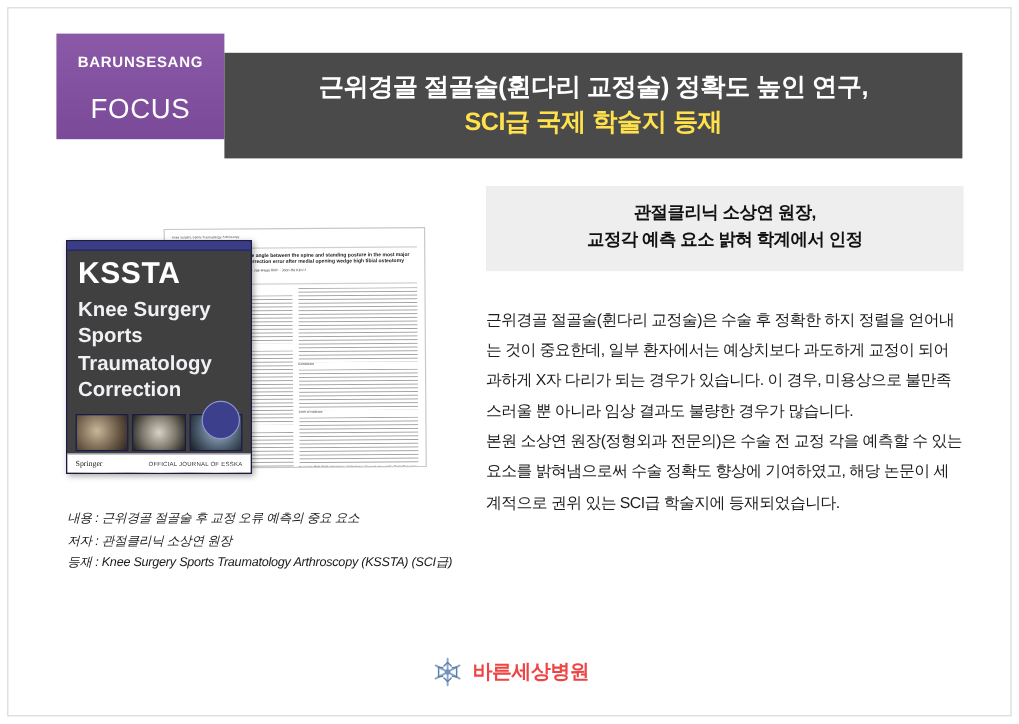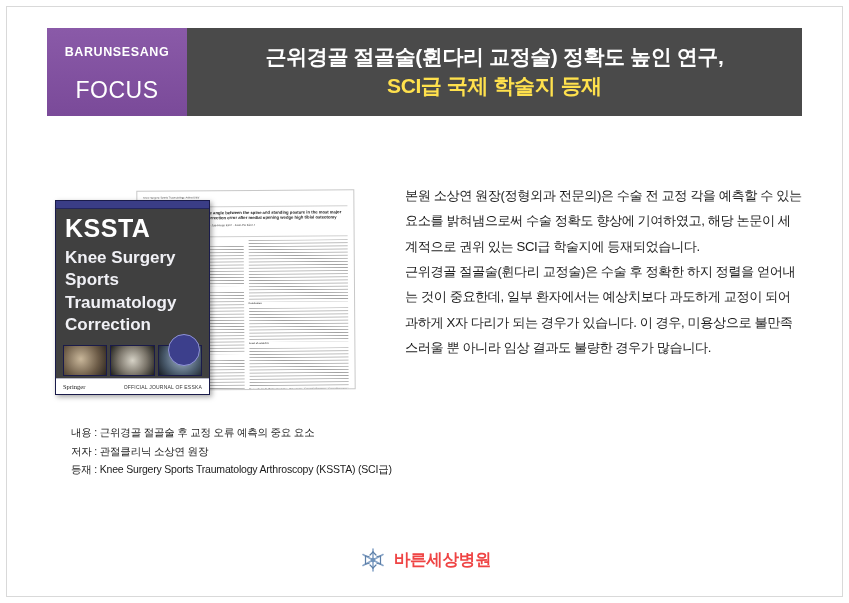--- a/index.html
+++ b/index.html
@@ -73,20 +73,21 @@
     flex: 1;
     height: 88px;
     background: #4a4a4a;
     color: #ffffff;
     display: flex;
     flex-direction: column;
     align-items: center;
     justify-content: center;
     box-sizing: border-box;
     padding: 6px 14px;
+    margin-top: 16px;
   }
   #title-line1 {
     font-size: 21px;
     font-weight: bold;
     line-height: 1.28;
     text-align: center;
     letter-spacing: -0.4px;
   }
   #title-line2 {
     font-size: 21px;
@@ -254,21 +255,22 @@
   }
   #cover-esska {
     font-size: 5px;
     color: #333;
     letter-spacing: 0.2px;
   }
 
   
   #caption {
     margin-top: 28px;
-    margin-left: 16px;
+    margin-left: 1px;
+    font-style: italic;
   }
   .caption-line {
     font-size: 10.5px;
     line-height: 1.78;
     color: #1a1a1a;
     letter-spacing: -0.2px;
     white-space: nowrap;
   }
 
   
@@ -405,23 +407,27 @@
     </div>
 
     <div id="caption">
       <div class="caption-line">내용 : 근위경골 절골술 후 교정 오류 예측의 중요 요소</div>
       <div class="caption-line">저자 : 관절클리닉 소상연 원장</div>
       <div class="caption-line">등재 : Knee Surgery Sports Traumatology Arthroscopy (KSSTA) (SCI급)</div>
     </div>
   </div>
 
   <div id="right-col">
+    <div id="subhead-box">
+      <div class="subhead-line">관절클리닉 소상연 원장,</div>
+      <div class="subhead-line">교정각 예측 요소 밝혀 학계에서 인정</div>
+    </div>
     <div id="body-text">
+      <p class="body-p">근위경골 절골술(휜다리 교정술)은 수술 후 정확한 하지 정렬을 얻어내는 것이 중요한데, 일부 환자에서는 예상치보다 과도하게 교정이 되어 과하게 X자 다리가 되는 경우가 있습니다. 이 경우, 미용상으로 불만족스러울 뿐 아니라 임상 결과도 불량한 경우가 많습니다.</p>
       <p class="body-p">본원 소상연 원장(정형외과 전문의)은 수술 전 교정 각을 예측할 수 있는 요소를 밝혀냄으로써 수술 정확도 향상에 기여하였고, 해당 논문이 세계적으로 권위 있는 SCI급 학술지에 등재되었습니다.</p>
-      <p class="body-p">근위경골 절골술(휜다리 교정술)은 수술 후 정확한 하지 정렬을 얻어내는 것이 중요한데, 일부 환자에서는 예상치보다 과도하게 교정이 되어 과하게 X자 다리가 되는 경우가 있습니다. 이 경우, 미용상으로 불만족스러울 뿐 아니라 임상 결과도 불량한 경우가 많습니다.</p>
     </div>
   </div>
 
   <div id="footer">
     <div id="logo-mark">
       <svg width="30" height="30" viewBox="0 0 30 30" aria-hidden="true">
         <g stroke="#8aa6c8" stroke-width="1.6" stroke-linecap="round" fill="none">
           <line x1="15" y1="4" x2="15" y2="26"></line>
           <line x1="5" y1="9.5" x2="25" y2="20.5"></line>
           <line x1="5" y1="20.5" x2="25" y2="9.5"></line>

